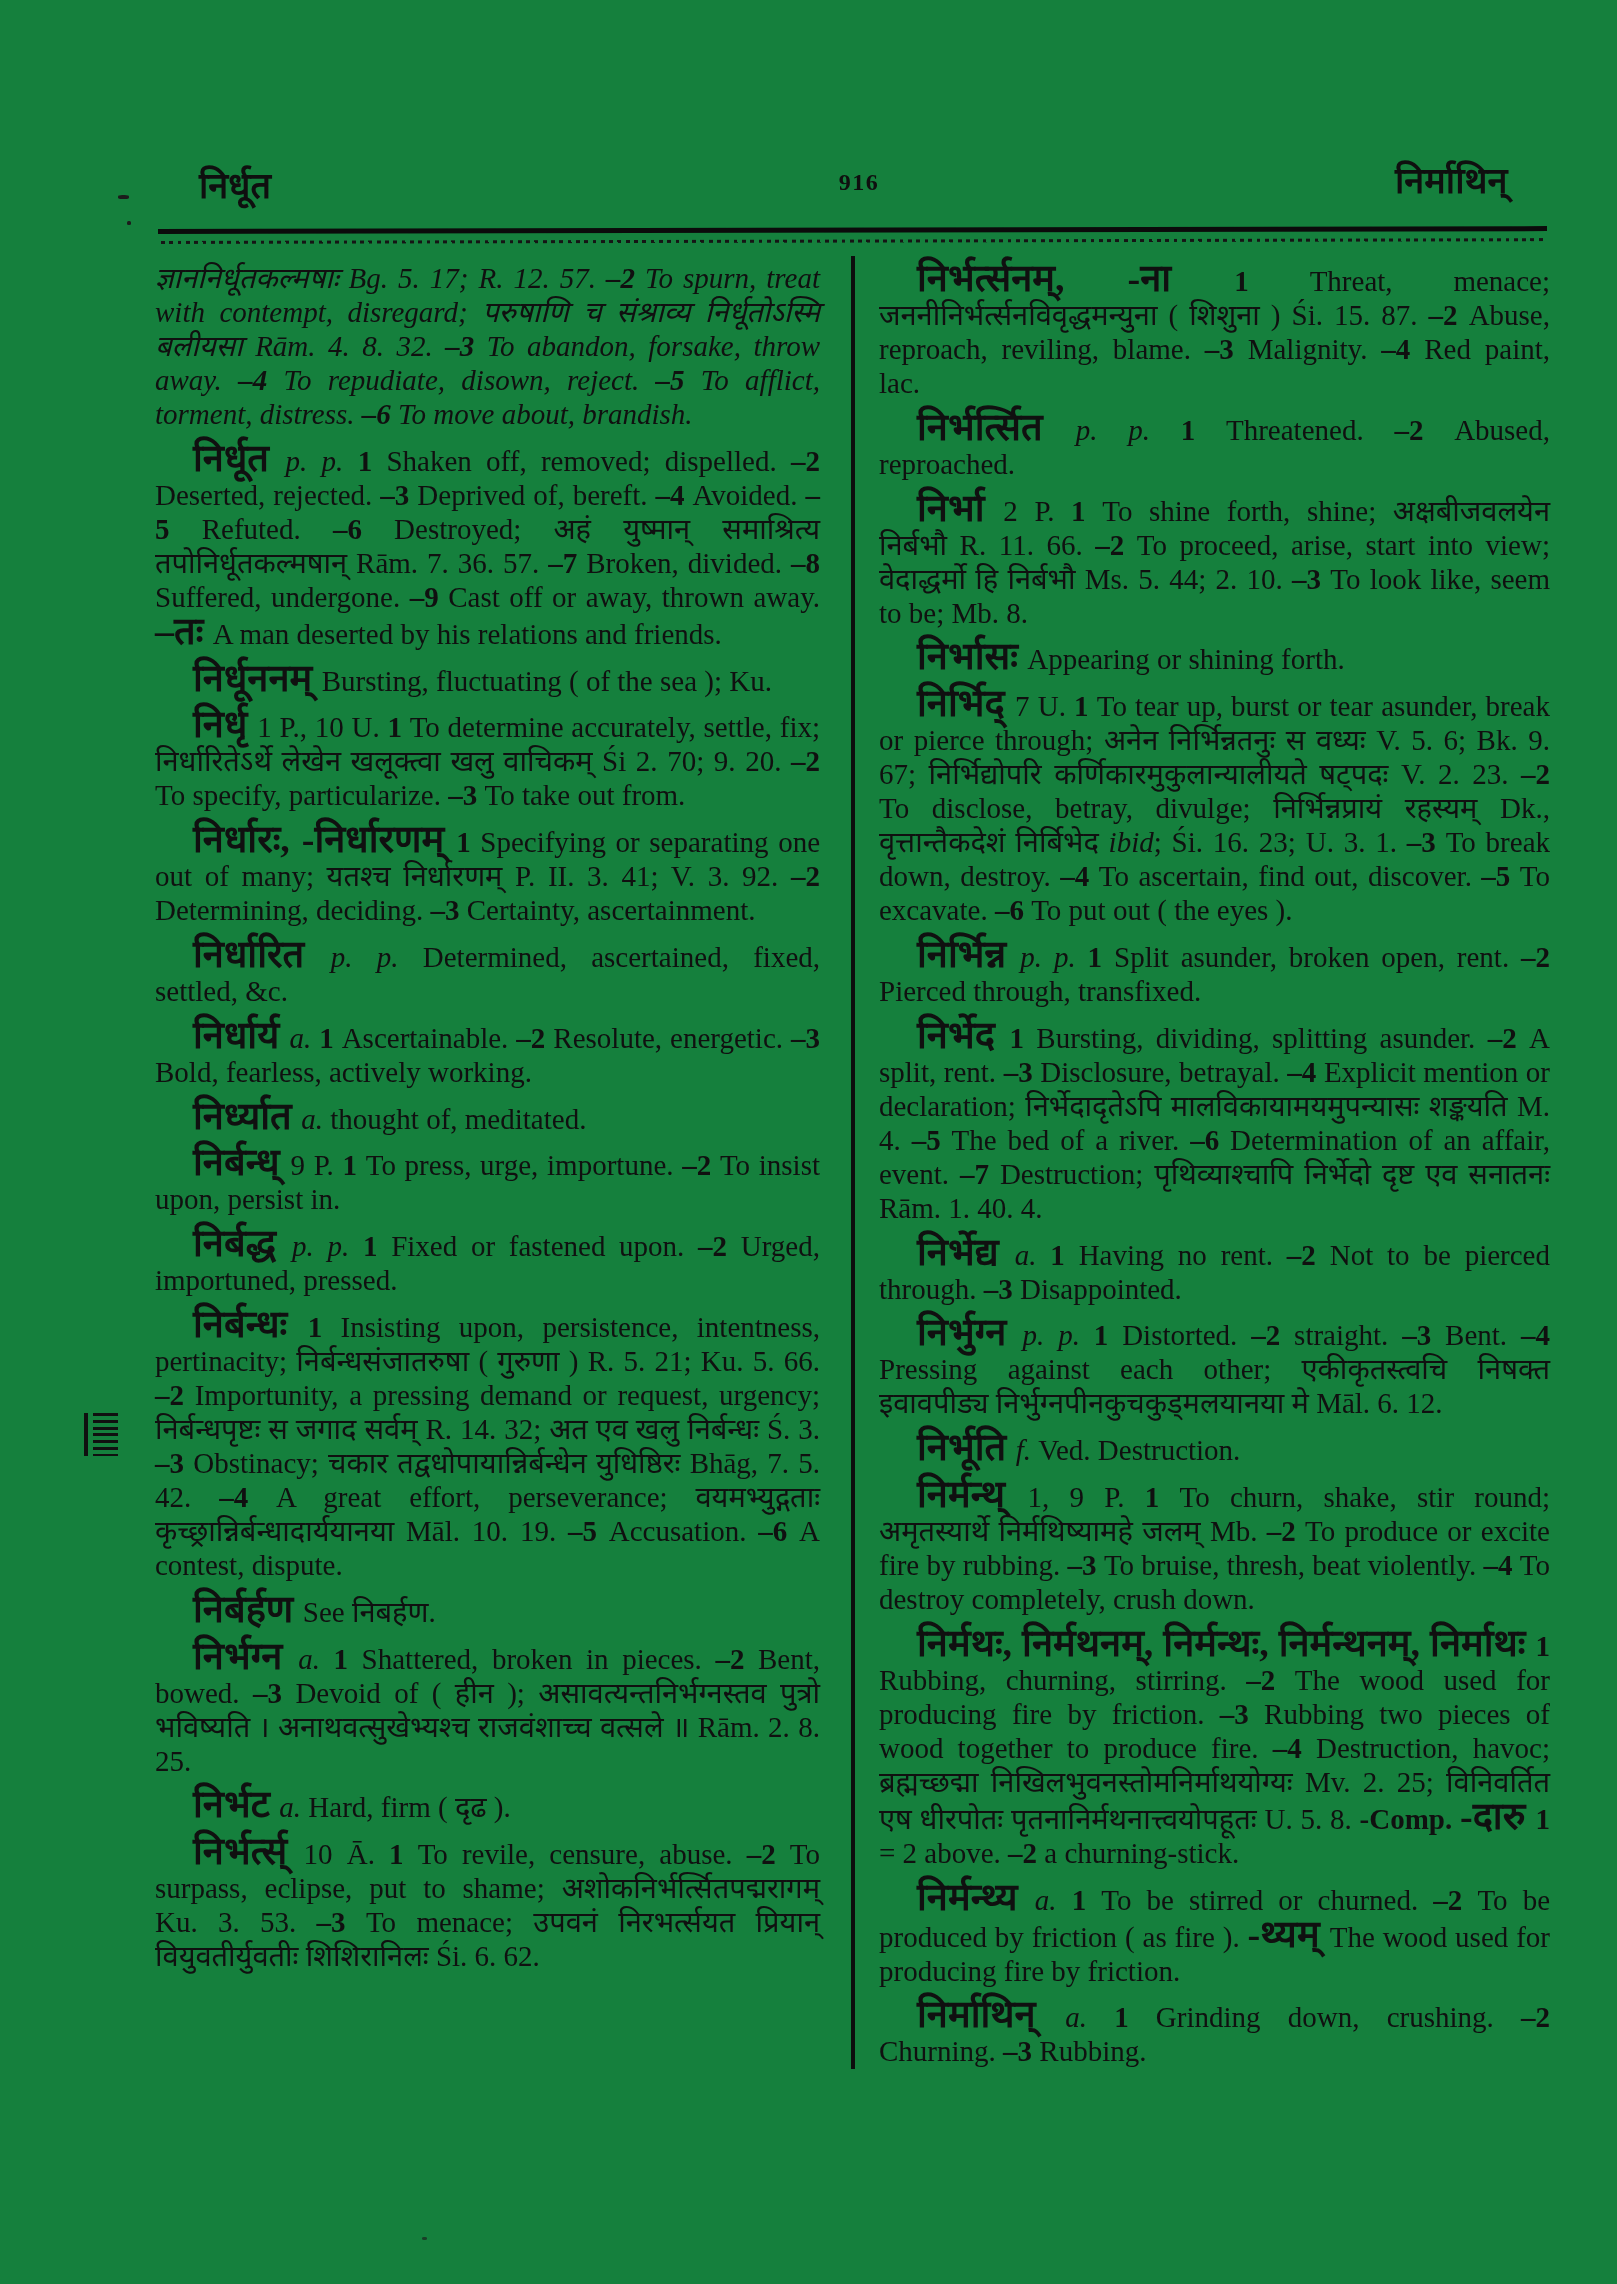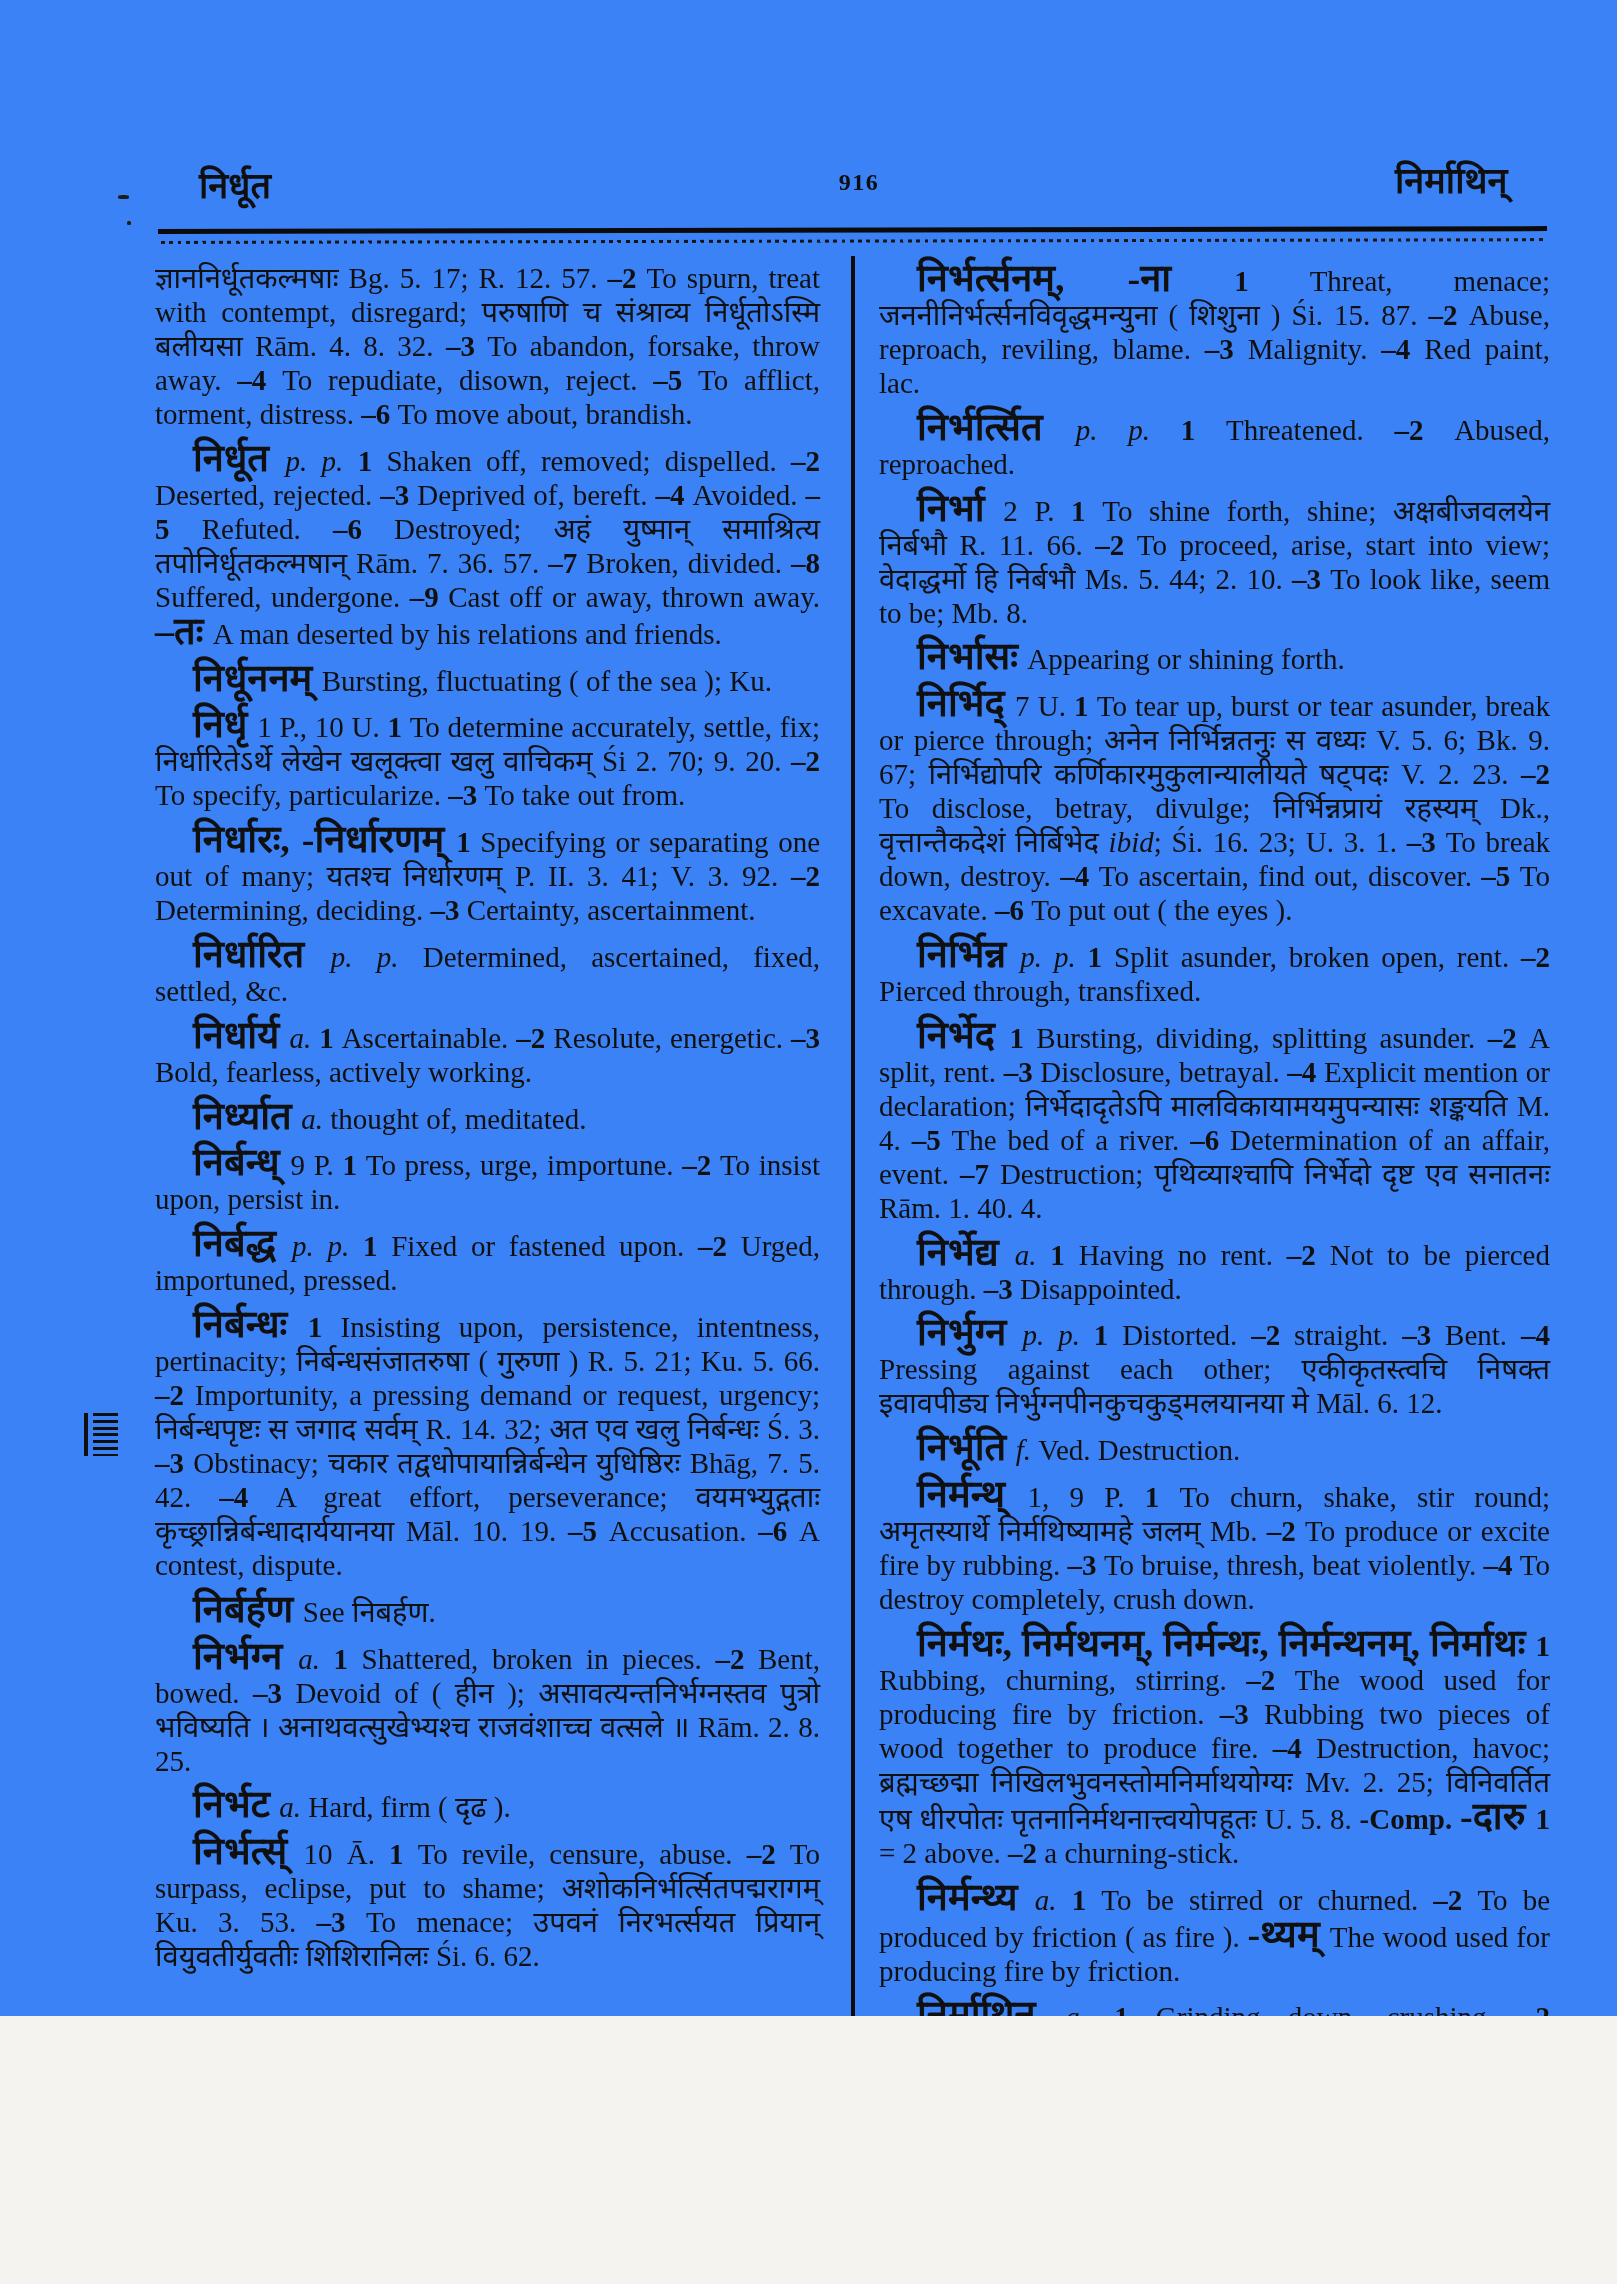--- a/index.html
+++ b/index.html
@@ -3,22 +3,22 @@
 <meta charset="utf-8">
 <style>
   html, body { margin: 0; padding: 0; }
   body {
     width: 1617px; height: 2284px;
     background: #f4f3f0;
     font-family: "Liberation Serif", "DejaVu Serif", serif;
   }
   .page {
     position: relative;
-    width: 1617px; height: 2016px;
-    background: #3b82f6;
+    width: 1617px; height: 2284px;
+    background: #15803d;
     overflow: hidden;
     color: #0f0f0f;
   }
   .abs { position: absolute; }
   
   .hw-left  { left: 199px; top: 160px; font-size: 36px; font-weight: bold; white-space: nowrap; }
   .pageno   { left: 814px; top: 169px; width: 90px; text-align: center; font-size: 24px; font-weight: bold; letter-spacing: 1.5px; }
   .hw-right { left: 1395px; top: 155px; font-size: 36px; font-weight: bold; white-space: nowrap; }
   
   .rule-solid {
@@ -37,21 +37,21 @@
     position: absolute;
     top: 261px;
     font-size: 29px;
     line-height: 34px;
     text-align: justify;
     color: #101010;
   }
   .col-left  { left: 155px; width: 665px; }
   .col-right { left: 879px; width: 671px; }
   p.entry { margin: 0 0 9.8px 0; text-indent: 38px; }
-  p.entry.noindent { text-indent: 0; }
+  p.entry.noindent { text-indent: 0; font-style: italic; }
   .seg-h { font-weight: bold; font-size: 38px; }
   .seg-b { font-weight: bold; }
   .seg-i { font-style: italic; }
   
   .stamp { left: 84px; top: 1413px; width: 30px; height: 43px; border-left: 4.5px solid #101010; }
   .stamp .stripes {
     height: 100%; margin-left: 5.3px;
     background: repeating-linear-gradient(180deg, #101010 0 3px, transparent 3px 6.8px);
   }
   

